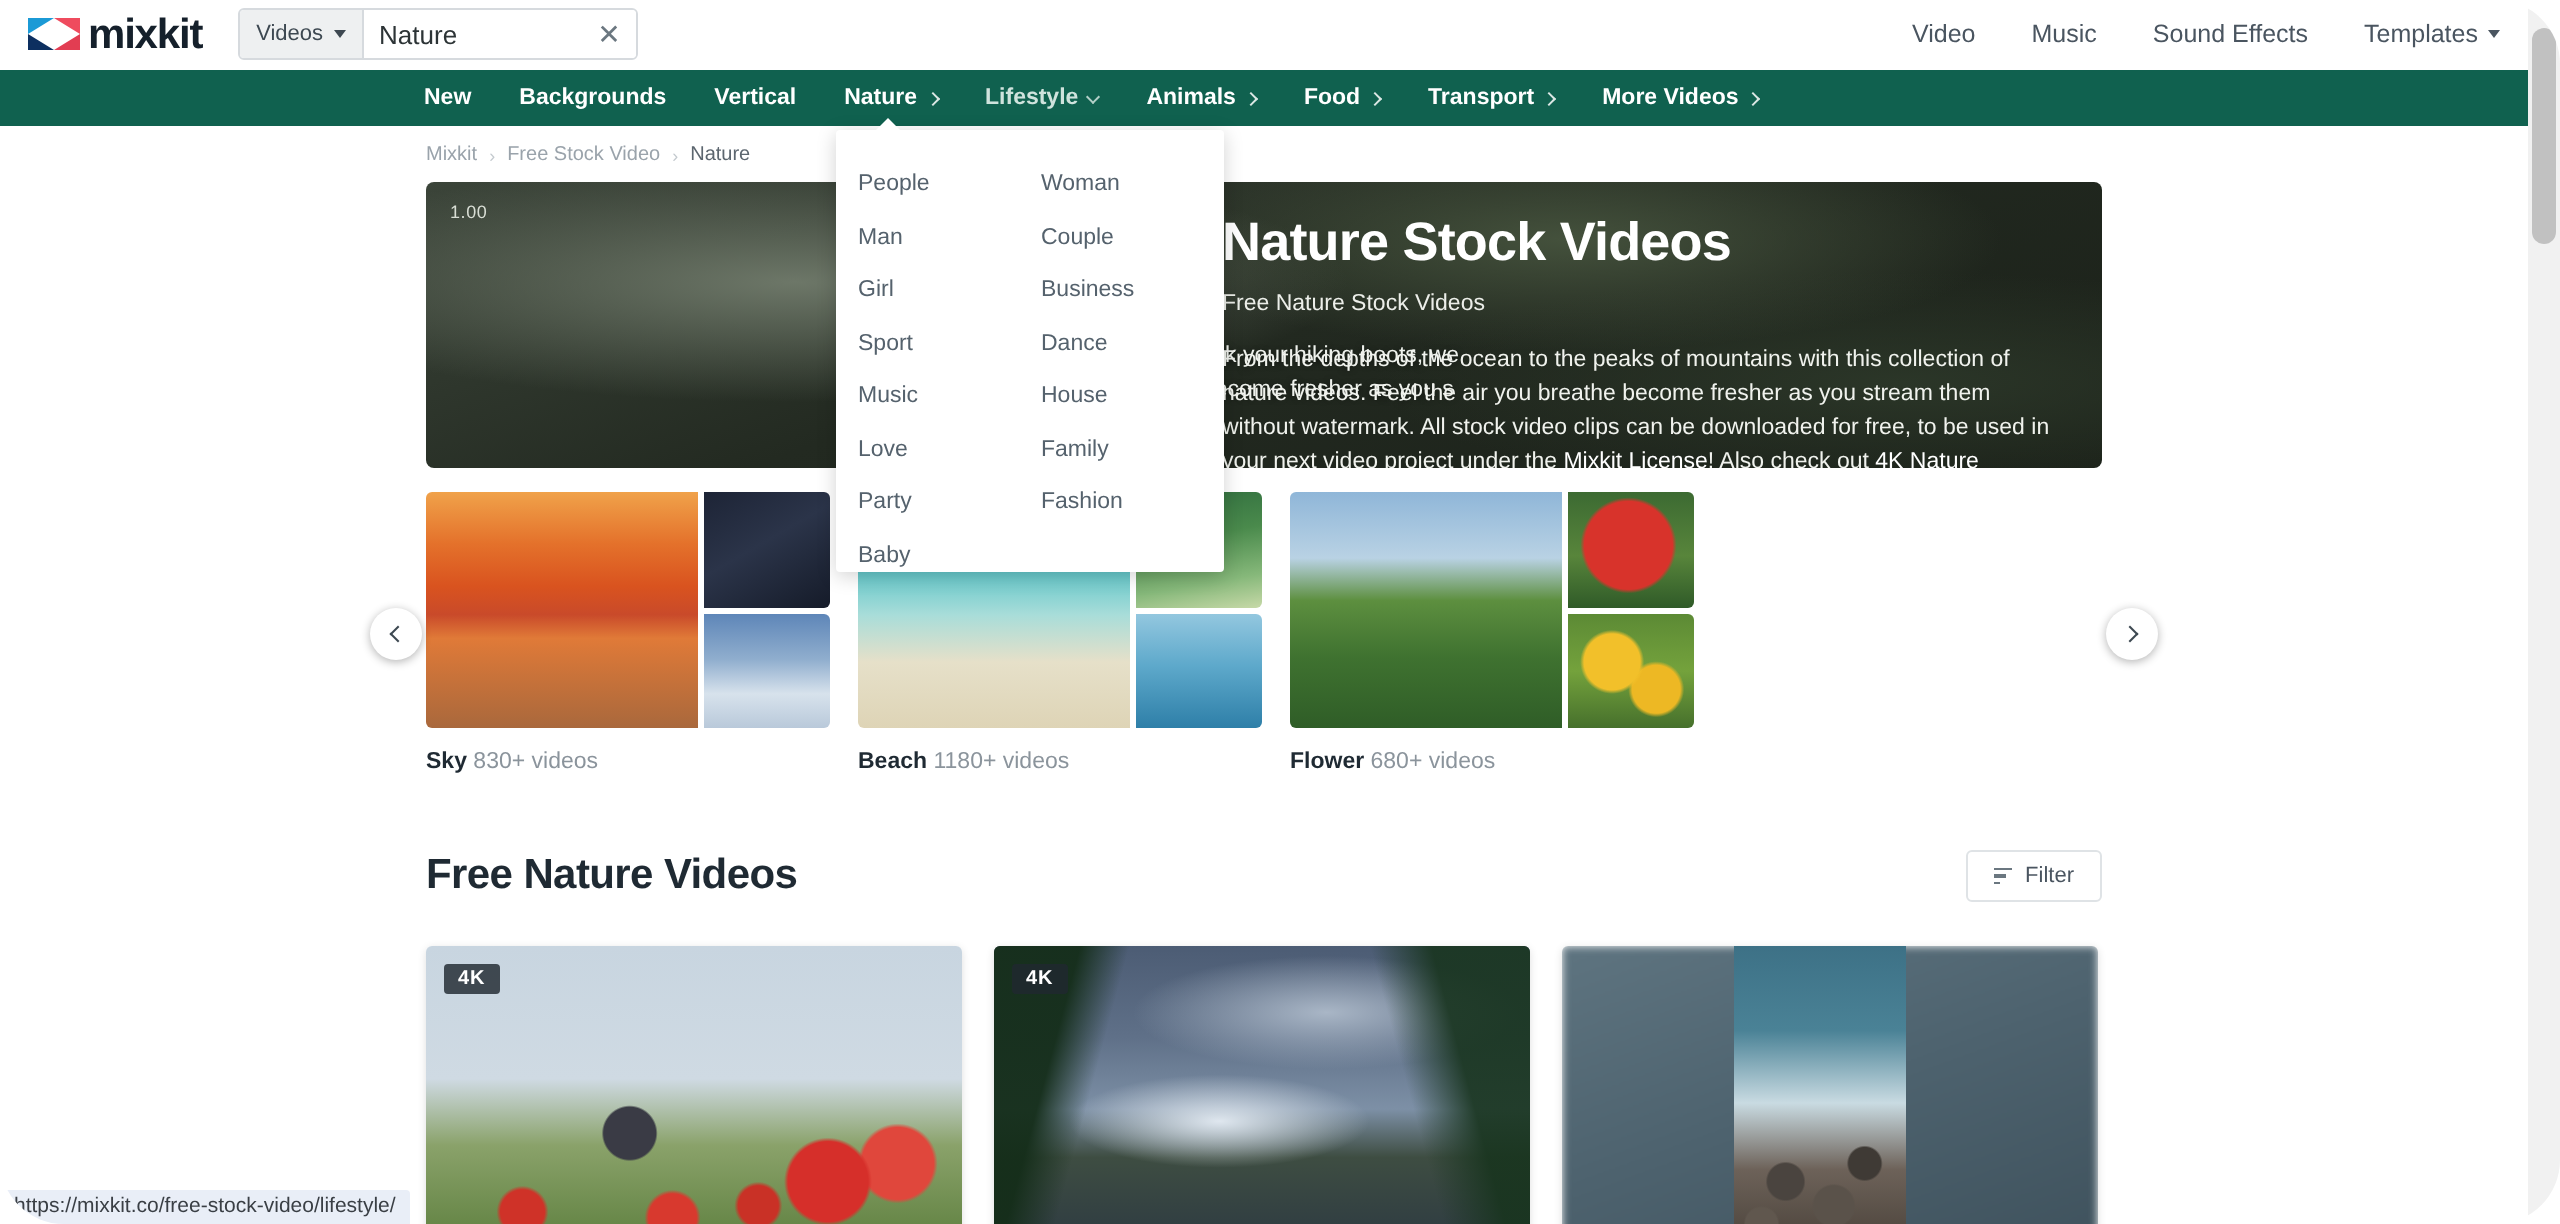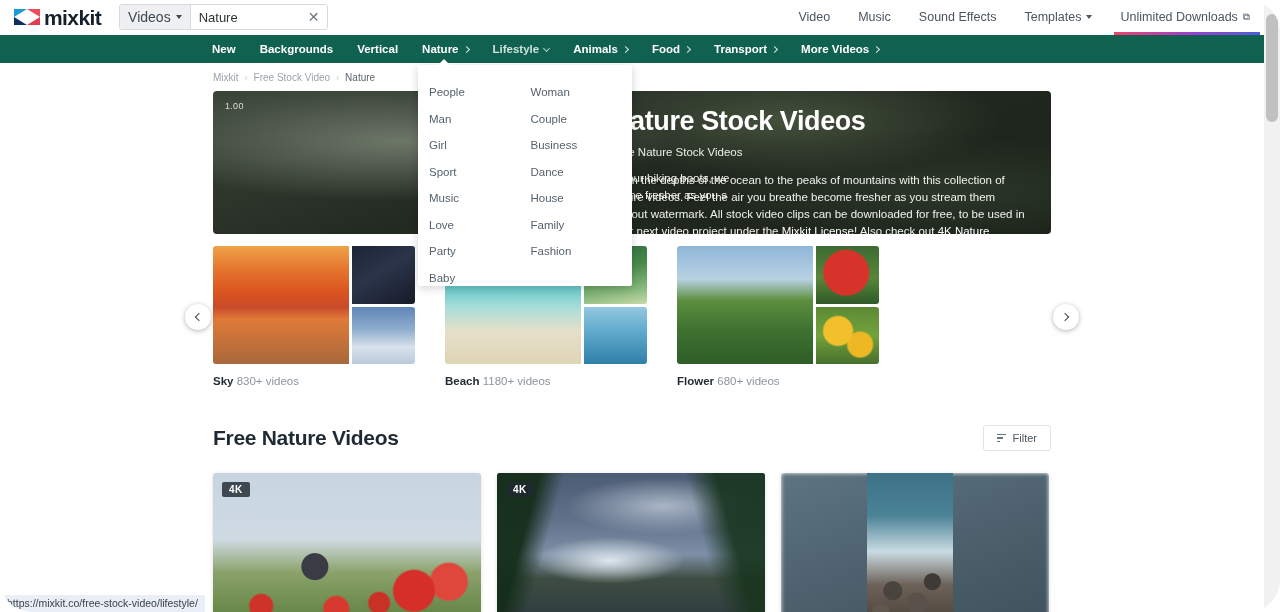--- a/index.html
+++ b/index.html
@@ -36,21 +36,21 @@
   }
 
   .searchbox {
     display: flex; align-items: center; margin-left: 18px;
     height: 26px; border: 1px solid #d6dade; border-radius: 3px;
     background: #fff; overflow: hidden;
   }
   .search-type {
     display: flex; align-items: center; gap: 5px;
     height: 100%; padding: 0 8px; background: #eef0f1;
-    font-size: 14px; color: #3d4851; border-right: 1px solid #d6dade;
+    font-size: 11px; color: #3d4851; border-right: 1px solid #d6dade;
     cursor: pointer;
   }
   .caret-down {
     width: 0; height: 0; border-left: 3.5px solid transparent;
     border-right: 3.5px solid transparent; border-top: 4px solid #3d4851;
   }
   .search-field {
     border: none; outline: none; height: 100%; width: 110px;
     font-size: 13px; color: #2d3436; padding: 0 8px;
     font-family: "Liberation Sans", sans-serif; background: #fff;
@@ -95,21 +95,21 @@
     display: inline-block; opacity: .85;
   }
   .chev-d {
     width: 5px; height: 5px; border-right: 1.3px solid currentColor;
     border-bottom: 1.3px solid currentColor; transform: rotate(45deg);
     display: inline-block; opacity: .85; margin-bottom: 2px;
   }
 
   
   .dropdown {
-    position: absolute; top: 65px; left: 418px; width: 214px; height: 221px;
+    position: absolute; top: 65px; left: 418px; width: 194px; height: 221px;
     background: #fff; box-shadow: 0 2px 10px rgba(0,0,0,.18);
     border-radius: 2px; z-index: 40;
     display: flex; padding: 14px 0 0 0;
   }
   .dropdown::before {
     content:""; position: absolute; top: -6px; left: 20px;
     border-left: 6px solid transparent; border-right: 6px solid transparent;
     border-bottom: 6px solid #fff;
   }
   .dd-col { flex: 1; display: flex; flex-direction: column; }
@@ -160,21 +160,21 @@
     line-height: 33px; color: #fff;
   }
   .hero-sub { font-size: 11.5px; margin-top: 8px; color: #eceee9; }
   .hero-desc {
     font-size: 11.5px; line-height: 17px; margin-top: 14px; color: #f0f2ed;
   }
   .hero-desc a { color: #fff; text-decoration: underline; }
 
   
   .cat-row {
-    display: flex; gap: 30px; margin-top: 12px; position: relative;
+    display: flex; gap: 14px; margin-top: 12px; position: relative;
   }
   .cat-card { width: 202px; cursor: pointer; }
   .cat-imgs { display: flex; gap: 3px; height: 118px; }
   .cat-main { flex: 0 0 136px; border-radius: 3px 0 0 3px; }
   .cat-side { flex: 1; display: flex; flex-direction: column; gap: 3px; }
   .cat-side > div { flex: 1; border-radius: 0 3px 3px 0; }
   .cat-label { margin-top: 11px; font-size: 11.5px; }
   .cat-label b { color: #1f2a33; font-weight: bold; }
   .cat-label span { color: #8b949c; }
 
@@ -330,24 +330,20 @@
         </div>
       <div class="tn">
           <span>Music</span>
         </div>
       <div class="tn">
           <span>Sound Effects</span>
         </div>
       <div class="tn">
         <span>Templates</span>
         <span class="caret-down"></span>
-      </div>
-      <div class="tn highlighted">
-        <span>Unlimited Downloads</span>
-        <span class="ext-icon">⧉</span>
       </div>
       <div class="scroll-spacer"></div>
     </div>
   </div>
 
   <div class="greennav">
     <div class="gn">
         <span>New</span>
       </div>
     <div class="gn">

